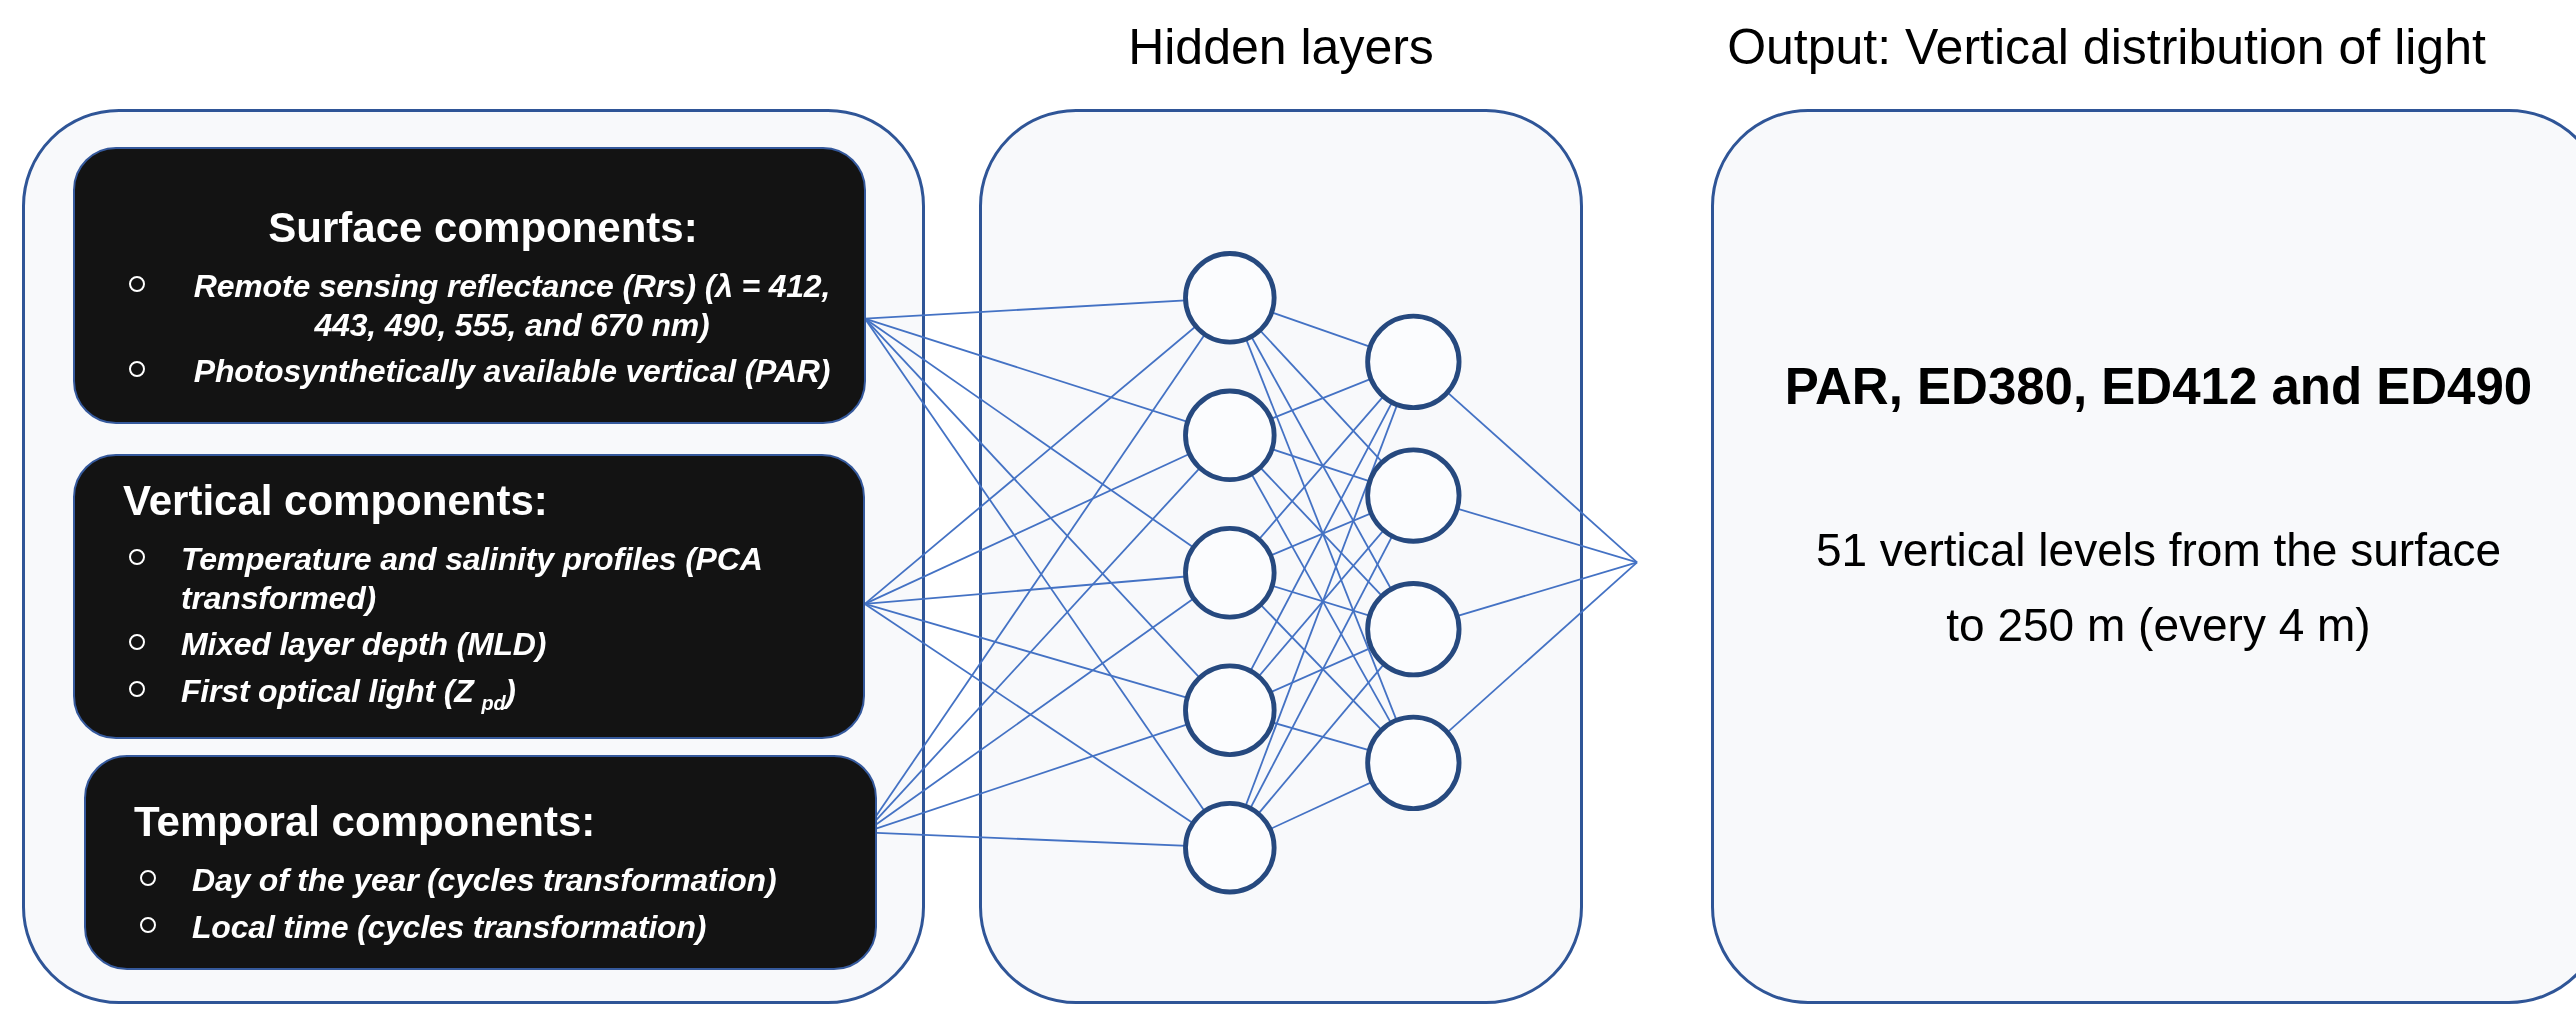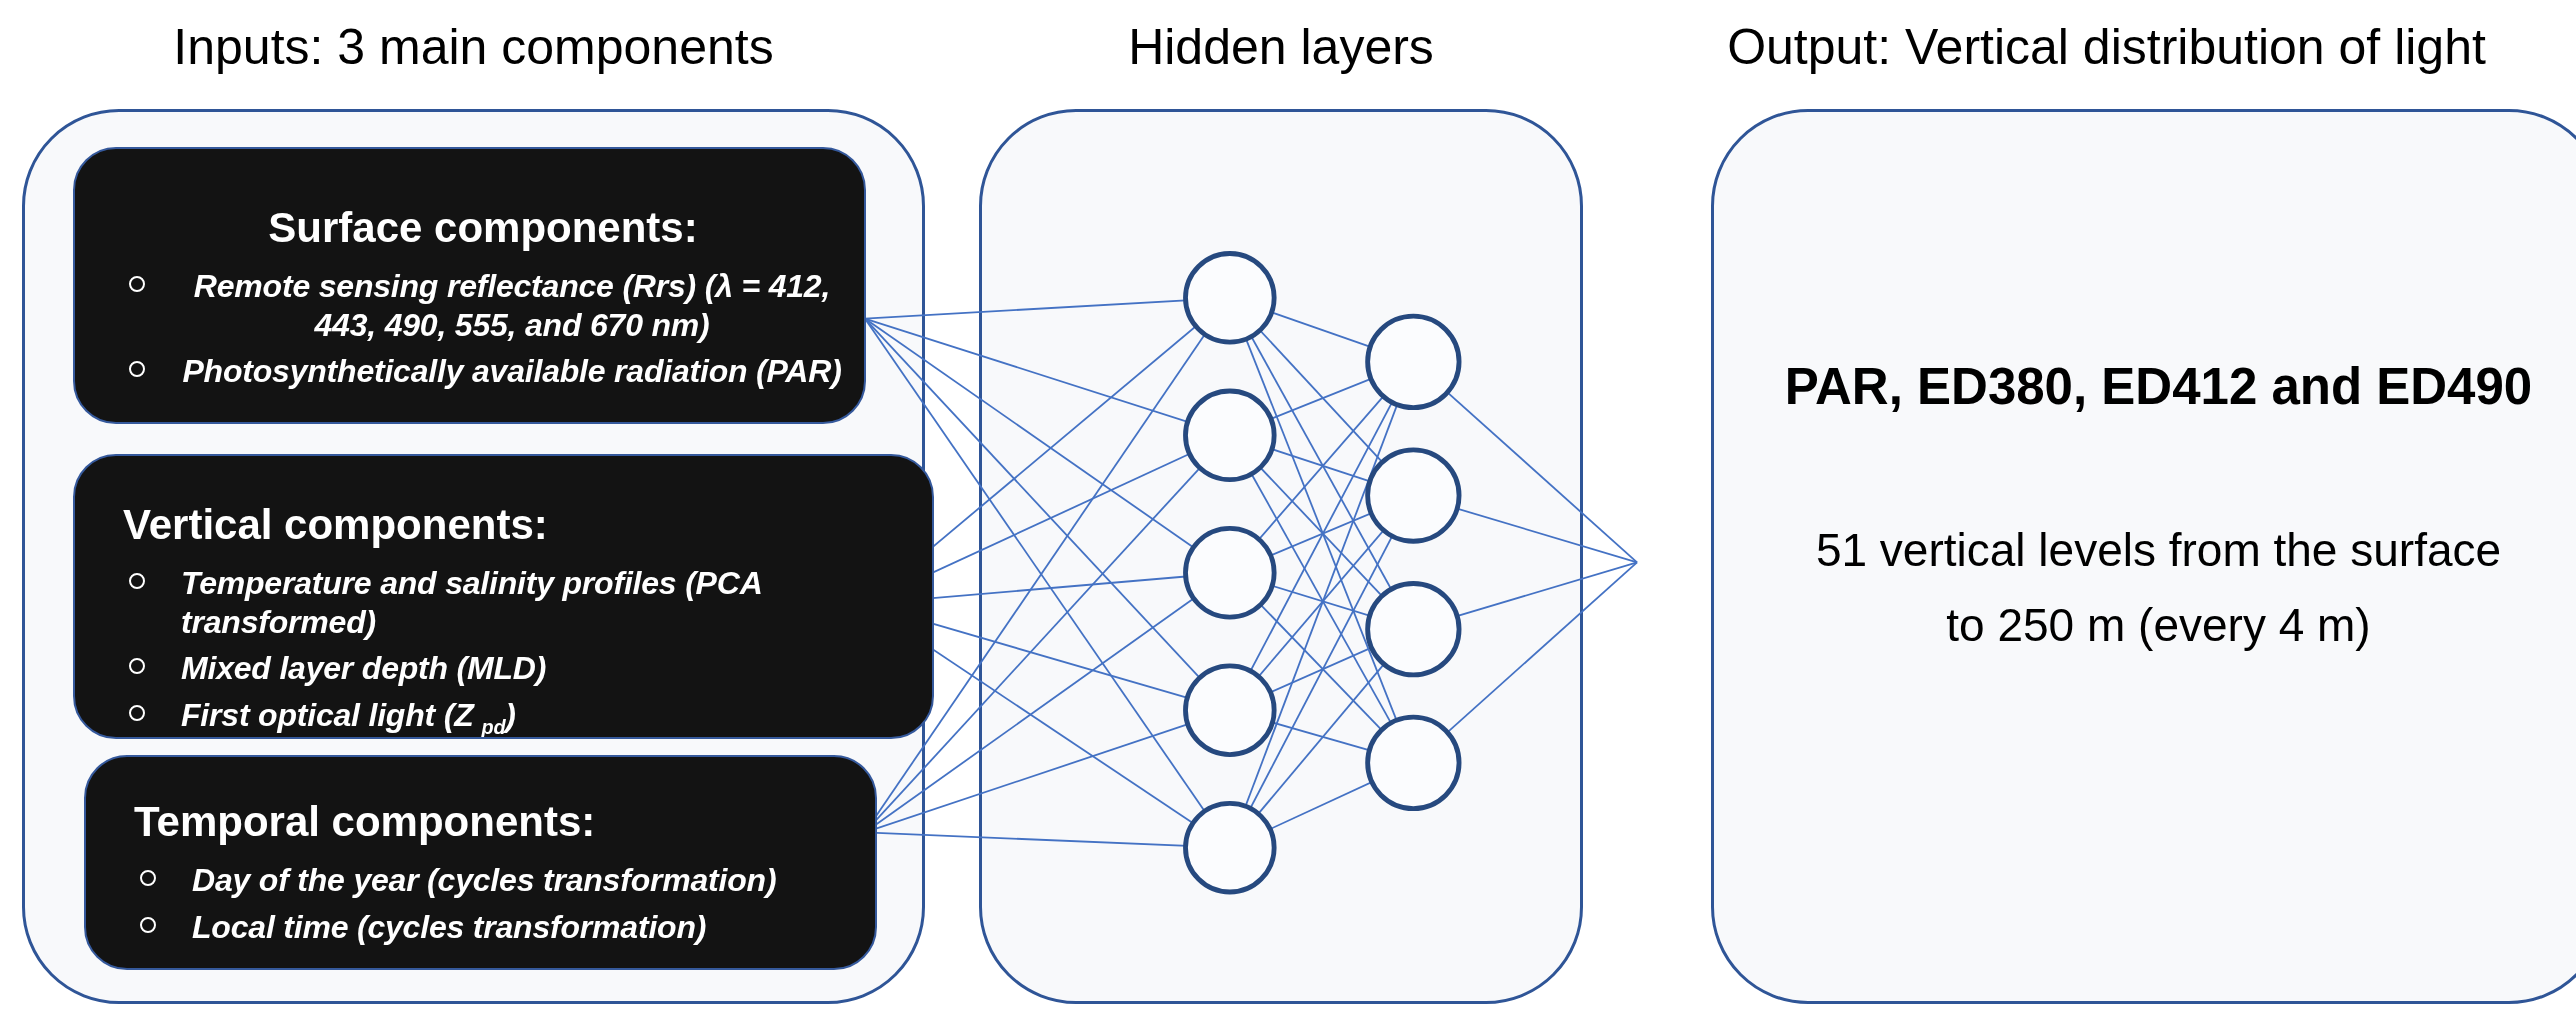--- a/index.html
+++ b/index.html
@@ -17,21 +17,21 @@
   #left-container   { left:22px;   width:903px; }
   #middle-container { left:979px; width:604px;  }
   #right-container  { left:1711px; width:895px; }
 
   #network { position:absolute; left:0; top:0; }
 
   .black-box { position:absolute; background:#131313; border:2.8px solid #35599C;
                border-radius:43px; box-sizing:border-box; color:#ffffff;
                padding:54px 21px 0 48px; overflow:hidden; }
   #surface-box  { left:73px; top:147px;  width:793px; height:277px;text-align:center; }
-  #vertical-box { left:73px; top:454px;  width:861px; height:285px; padding-top:44px; }
+  #vertical-box { left:73px; top:454px;  width:792px; height:285px; padding-top:20px; }
   #temporal-box { left:84px; top:755px; width:793px; height:215px; padding-top:40px; }
 
   .box-heading { font-size:42px; font-weight:bold; margin:0 0 14px 0; line-height:1.2; }
   ul.box-list { list-style:none; margin:0; padding:0;font-style:italic; }
   ul.box-list li { position:relative; padding-left:58px; font-size:32px; font-weight:bold;
                    line-height:1.2; margin-bottom:8.3px; white-space:nowrap; letter-spacing:-0.2px; }
   .bullet-icon { position:absolute; left:5.5px; top:9px; width:16px; height:16px;
                  border:2.8px solid #ffffff; border-radius:50%; box-sizing:border-box; }
   ul.box-list li .line { display:block; }
   ul.box-list li sub { font-size:0.62em;margin-left:8px; }
@@ -40,21 +40,20 @@
                      font-weight:bold; color:#000; line-height:1.2; }
   .output-body { margin:96px 14px 0 14px; text-align:center; font-size:46px; color:#000;
                  line-height:1.62; }
   .output-body span { display:block; }
 </style>
 </head>
 <body>
 
 <div id="canvas">
 
-  <div class="col-title" id="title-inputs">Inputs: 3 main components</div>
   <div class="col-title" id="title-hidden">Hidden layers</div>
   <div class="col-title" id="title-output">Output: Vertical distribution of light</div>
 
   <div class="container" id="left-container"></div>
   <div class="container" id="middle-container"></div>
   <div class="container" id="right-container">
     <div class="output-headline">PAR, ED380, ED412 and ED490</div>
     <div class="output-body">
       <span>51 vertical levels from the surface</span>
       <span>to 250 m (every 4 m)</span>
@@ -115,21 +114,21 @@
   <div class="black-box" id="surface-box">
     <div class="box-heading">Surface components:</div>
     <ul class="box-list">
       <li>
         <span class="bullet-icon"></span>
         <span class="line">Remote sensing reflectance (Rrs) (λ = 412,</span>
         <span class="line">443, 490, 555, and 670 nm)</span>
       </li>
       <li>
         <span class="bullet-icon"></span>
-        <span class="line">Photosynthetically available radiation (PAR)</span>
+        <span class="line">Photosynthetically available vertical (PAR)</span>
       </li>
     </ul>
   </div>
 
   <div class="black-box" id="vertical-box">
     <div class="box-heading">Vertical components:</div>
     <ul class="box-list">
       <li>
         <span class="bullet-icon"></span>
         <span class="line">Temperature and salinity profiles (PCA</span>

